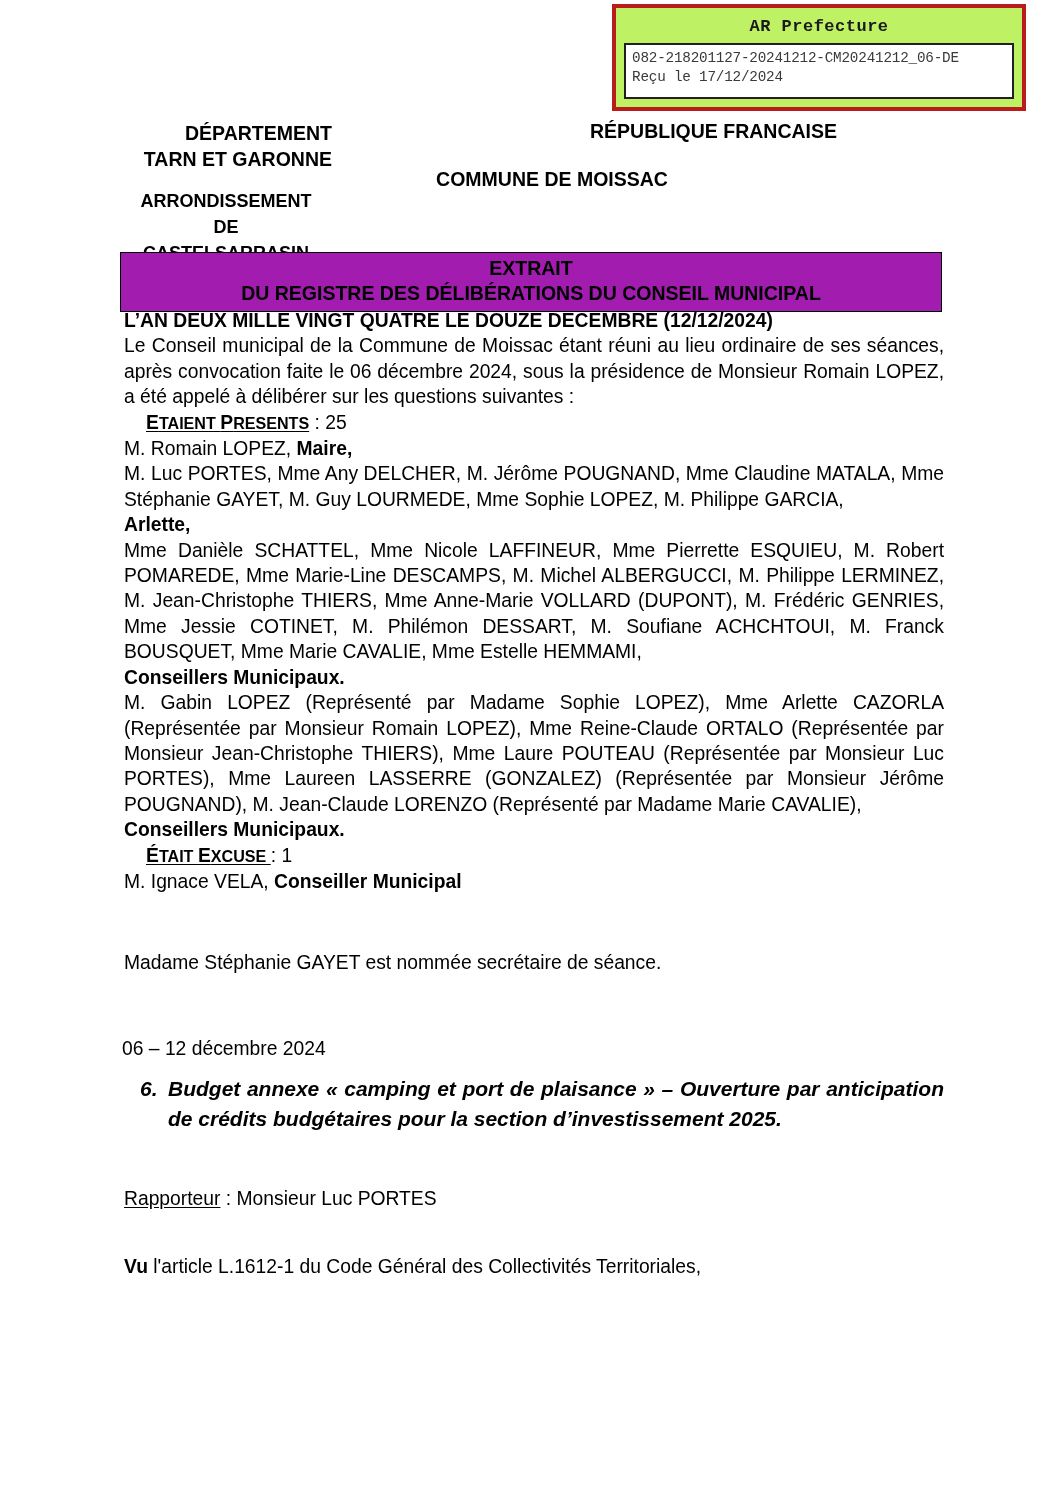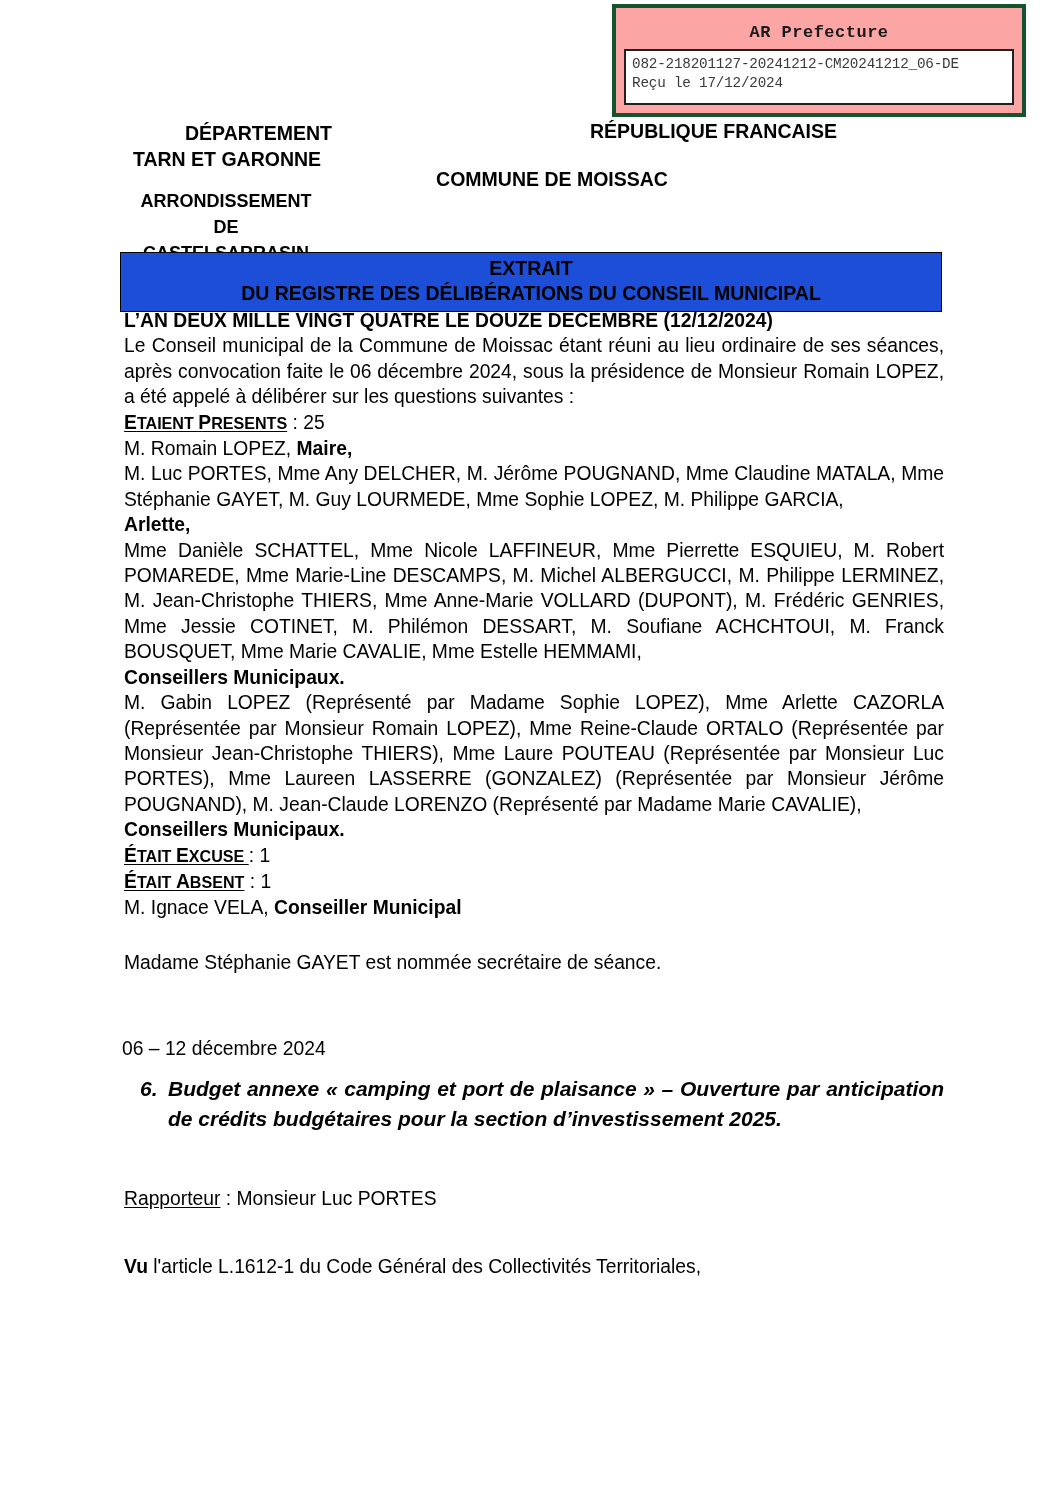--- a/index.html
+++ b/index.html
@@ -16,23 +16,23 @@
     overflow: hidden;
   }
 
   
   .stamp {
     position: absolute;
     left: 612px;
     top: 4px;
     width: 414px;
     box-sizing: border-box;
-    border: 4px solid #14532d;
-    background: #fca5a5;
-    padding: 12px 8px 8px 8px;
+    border: 4px solid #b91c1c;
+    background: #bef264;
+    padding: 6px 8px 8px 8px;
   }
   .stamp-title {
     font-family: "Liberation Mono", monospace;
     font-weight: bold;
     font-size: 17px;
     text-align: center;
     letter-spacing: 0.5px;
     margin: 3px 0 7px 0;
     color: #1a1a1a;
   }
@@ -55,21 +55,21 @@
     position: absolute;
     left: 122px;
     top: 120px;
     width: 210px;
     font-weight: bold;
     font-size: 19.5px;
     line-height: 26px;
     text-align: center;
   }
   .hdr-left .l1 { text-align: right; }
-  .hdr-left .l2 { text-align: center; }
+  .hdr-left .l2 { text-align: right; }
 
   .hdr-arrond {
     position: absolute;
     left: 120px;
     top: 188px;
     width: 212px;
     font-weight: bold;
     font-size: 18px;
     line-height: 26px;
     text-align: center;
@@ -97,21 +97,21 @@
 
   
   .extrait-box {
     position: absolute;
     left: 120px;
     top: 252px;
     width: 822px;
     box-sizing: border-box;
     border: 1.6px solid #000;
     padding: 3px 4px 5px 4px;
-    background: #1d4ed8;
+    background: #a21caf;
   }
   .extrait-box .e1,
   .extrait-box .e2 {
     font-weight: bold;
     font-size: 19.5px;
     line-height: 25px;
     text-align: center;
   }
 
   
@@ -130,20 +130,21 @@
     text-align: justify;
     text-align-last: left;
   }
   .b { font-weight: bold; }
 
   
   .sc {
     font-weight: bold;
     text-decoration: underline;
     text-underline-offset: 2px;
+    margin-left: 22px;
   }
   .sc .big { font-size: 19.3px; }
   .sc .sm  { font-size: 16.1px; }
 
   .uc-line { font-weight: bold; font-size: 19.3px; }
 
   
   .secretary {
     position: absolute;
     left: 124px;
@@ -243,21 +244,20 @@
   <p class="p just">Mme Danièle SCHATTEL, Mme Nicole LAFFINEUR, Mme Pierrette ESQUIEU, M. Robert POMAREDE, Mme Marie-Line DESCAMPS, M. Michel ALBERGUCCI, M. Philippe LERMINEZ, M. Jean-Christophe THIERS, Mme Anne-Marie VOLLARD (DUPONT), M. Frédéric GENRIES, Mme Jessie COTINET, M. Philémon DESSART, M. Soufiane ACHCHTOUI, M. Franck BOUSQUET, Mme Marie CAVALIE, Mme Estelle HEMMAMI,</p>
   <p class="p b">Conseillers Municipaux.</p>
 
 
   <p class="p just">M. Gabin LOPEZ (Représenté par Madame Sophie LOPEZ), Mme Arlette CAZORLA (Représentée par Monsieur Romain LOPEZ), Mme Reine-Claude ORTALO (Représentée par Monsieur Jean-Christophe THIERS), Mme Laure POUTEAU (Représentée par Monsieur Luc PORTES), Mme Laureen LASSERRE (GONZALEZ) (Représentée par Monsieur Jérôme POUGNAND), M. Jean-Claude LORENZO (Représenté par Madame Marie CAVALIE),</p>
   <p class="p b">Conseillers Municipaux.</p>
 
   <p class="p"><span class="sc"><span class="big">É</span><span class="sm">TAIT </span><span class="big">E</span><span class="sm">XCUSE </span></span>: <span>1</span></p>
 
 
-  <p class="p"><span class="sc"><span class="big">É</span><span class="sm">TAIT </span><span class="big">A</span><span class="sm">BSENT</span></span>&nbsp;: <span>1</span></p>
 
   <p class="p"><span>M. Ignace VELA, </span><span class="b">Conseiller Municipal</span></p>
 </div>
 
 <div class="secretary">Madame Stéphanie GAYET est nommée secrétaire de séance.</div>
 
 <div class="session-date">06 – 12 décembre 2024</div>
 
 <div class="delib-title">
   <span class="num">6.</span>

